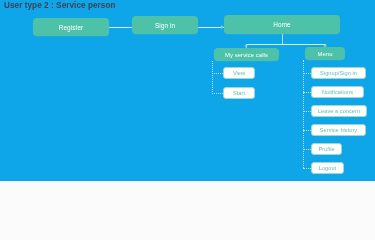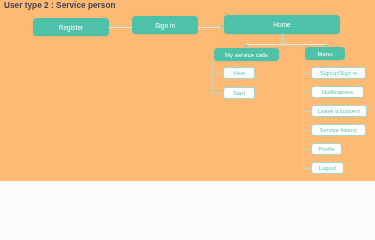--- a/index.html
+++ b/index.html
@@ -10,21 +10,21 @@
     width: 375px;
     height: 181px;
     background: #fbfbfb;
     font-family: "Liberation Sans", sans-serif;
     overflow: hidden;
   }
   #canvas {
     position: relative;
     width: 375px;
     height: 181px;
-    background: #fdba74;
+    background: #0ea5e9;
   }
 
   
   .diagram-title {
     position: absolute;
     left: 4px;
     top: 1px;
     font-size: 8.2px;
     font-weight: bold;
     color: #3f4254;

